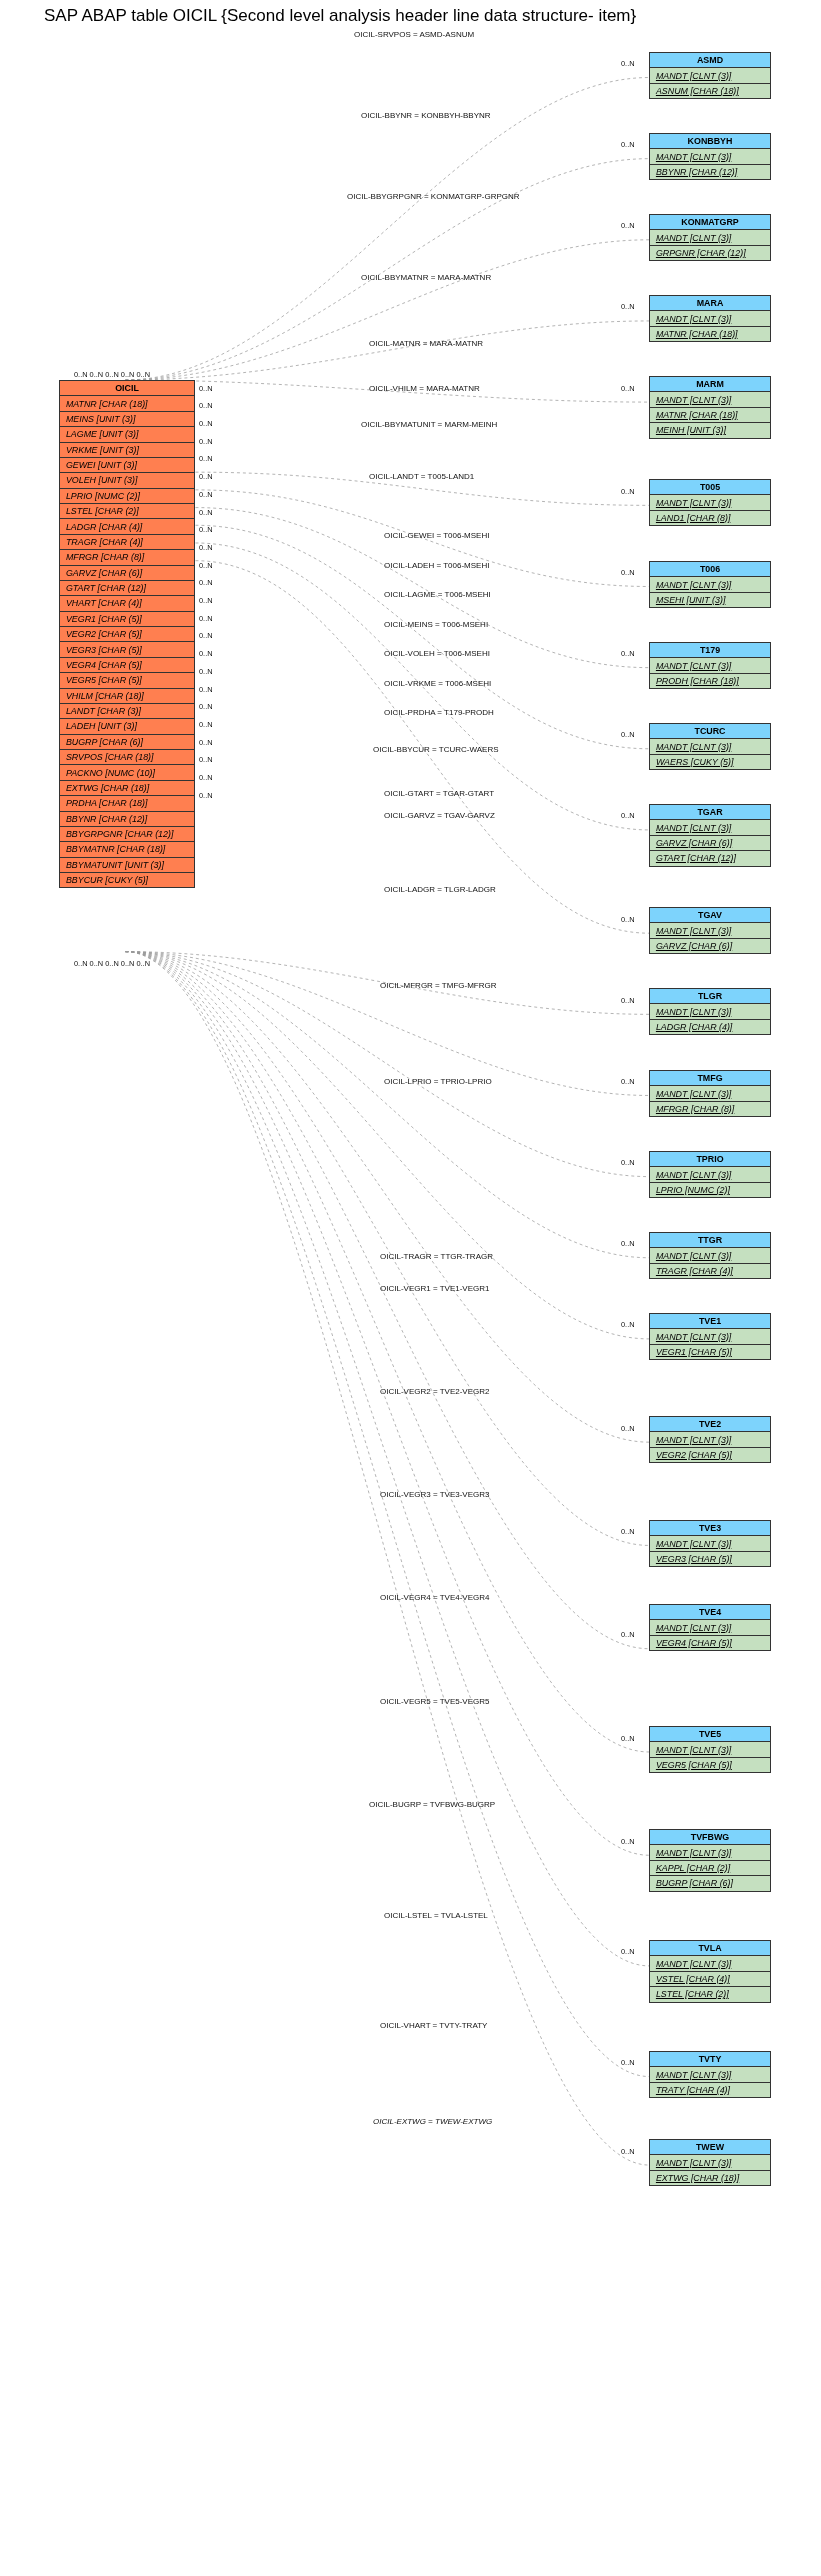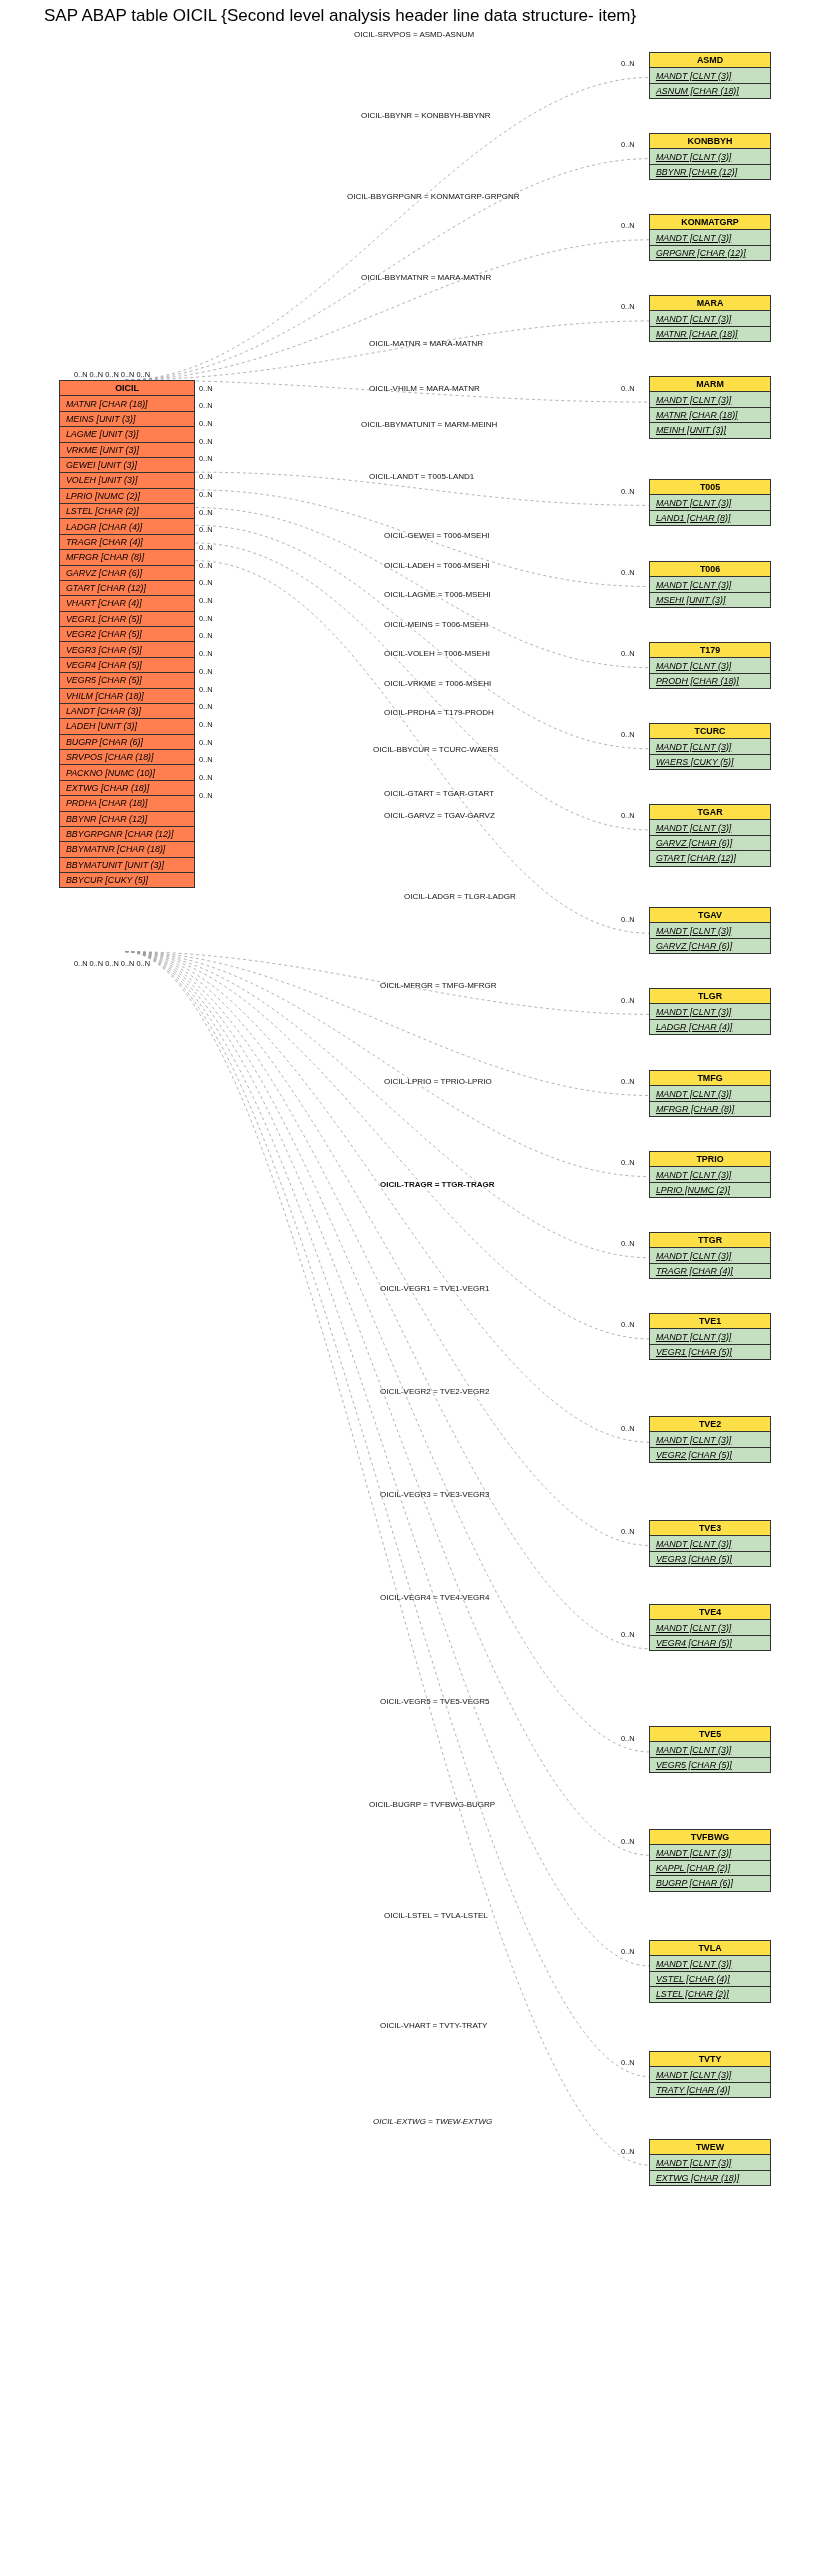--- a/index.html
+++ b/index.html
@@ -4,21 +4,21 @@
 <style>
 body{margin:0;font-family:Arial,Helvetica,sans-serif;font-size:8.9px;background:#fff;width:821px;height:2576px;position:relative}
 .title{position:absolute;left:44px;top:5.9px;font-size:17px}
 .table{position:absolute;border:0.7px solid #333;box-sizing:border-box}
 .table .hdr{font-weight:bold;text-align:center;padding:2.2px 5.9px;border-bottom:0.7px solid #333}
 .table .row{padding:2.2px 5.9px;border-bottom:0.7px solid #333;white-space:nowrap}
 .table .row:last-child{border-bottom:none}
 .main{left:59px;top:380px;width:136px;background:#ff7f50}
 .main .hdr{background:#ff7f50}
 .tgt{left:649px;width:122px;background:#c5e0c0}
-.tgt .hdr{background:#fde047}
+.tgt .hdr{background:#7dd3fc}
 .rel{position:absolute;font-size:8px;color:#111;white-space:nowrap}
 .card{position:absolute;font-size:7.4px;color:#111}
 svg{position:absolute;left:0;top:0;width:821px;height:2576px;pointer-events:none}
 path{fill:none;stroke:#999;stroke-width:1;stroke-dasharray:4 4}
 em,i{font-style:italic}
 .row span.k{font-style:italic;text-decoration:underline}
 </style>
 </head>
 <body>
 
@@ -178,21 +178,21 @@
   </div>
 <div class="rel" style="left: 384px; top: 789px;">OICIL-GTART = TGAR-GTART</div>
 <div class="rel" style="left: 384px; top: 811px;">OICIL-GARVZ = TGAV-GARVZ</div>
 <div class="card" style="left: 621px; top: 811px;">0..N</div>
 <div class="card" style="left: 199px; top: 543px;">0..N</div>
 <div class="table tgt" style="top: 907px;">
     <div class="hdr">TGAV</div>
     <div class="row"><span class="k">MANDT [CLNT (3)]</span></div>
     <div class="row"><span class="k">GARVZ [CHAR (6)]</span></div>
   </div>
-<div class="rel" style="left: 404px; top: 885px; margin-top: 7px;">OICIL-LADGR = TLGR-LADGR</div>
+<div class="rel" style="left: 384px; top: 885px;">OICIL-LADGR = TLGR-LADGR</div>
 <div class="card" style="left: 621px; top: 915px;">0..N</div>
 <div class="card" style="left: 199px; top: 561px;">0..N</div>
 <div class="table tgt" style="top: 988px;">
     <div class="hdr">TLGR</div>
     <div class="row"><span class="k">MANDT [CLNT (3)]</span></div>
     <div class="row"><span class="k">LADGR [CHAR (4)]</span></div>
   </div>
 <div class="rel" style="left: 380px; top: 981px;">OICIL-MFRGR = TMFG-MFRGR</div>
 <div class="card" style="left: 621px; top: 996px;">0..N</div>
 <div class="card" style="left: 199px; top: 578px;">0..N</div>
@@ -202,21 +202,21 @@
     <div class="row"><span class="k">MFRGR [CHAR (8)]</span></div>
   </div>
 <div class="rel" style="left: 384px; top: 1077px;">OICIL-LPRIO = TPRIO-LPRIO</div>
 <div class="card" style="left: 621px; top: 1077px;">0..N</div>
 <div class="card" style="left: 199px; top: 596px;">0..N</div>
 <div class="table tgt" style="top: 1151px;">
     <div class="hdr">TPRIO</div>
     <div class="row"><span class="k">MANDT [CLNT (3)]</span></div>
     <div class="row"><span class="k">LPRIO [NUMC (2)]</span></div>
   </div>
-<div class="rel" style="left: 380px; top: 1180px; font-weight: bold;">OICIL-TRAGR = TTGR-TRAGR</div>
+<div class="rel" style="left: 380px; top: 1252px;">OICIL-TRAGR = TTGR-TRAGR</div>
 <div class="card" style="left: 621px; top: 1158px;">0..N</div>
 <div class="card" style="left: 199px; top: 614px;">0..N</div>
 <div class="table tgt" style="top: 1232px;">
     <div class="hdr">TTGR</div>
     <div class="row"><span class="k">MANDT [CLNT (3)]</span></div>
     <div class="row"><span class="k">TRAGR [CHAR (4)]</span></div>
   </div>
 <div class="rel" style="left: 380px; top: 1284px;">OICIL-VEGR1 = TVE1-VEGR1</div>
 <div class="card" style="left: 621px; top: 1239px;">0..N</div>
 <div class="card" style="left: 199px; top: 631px;">0..N</div>

